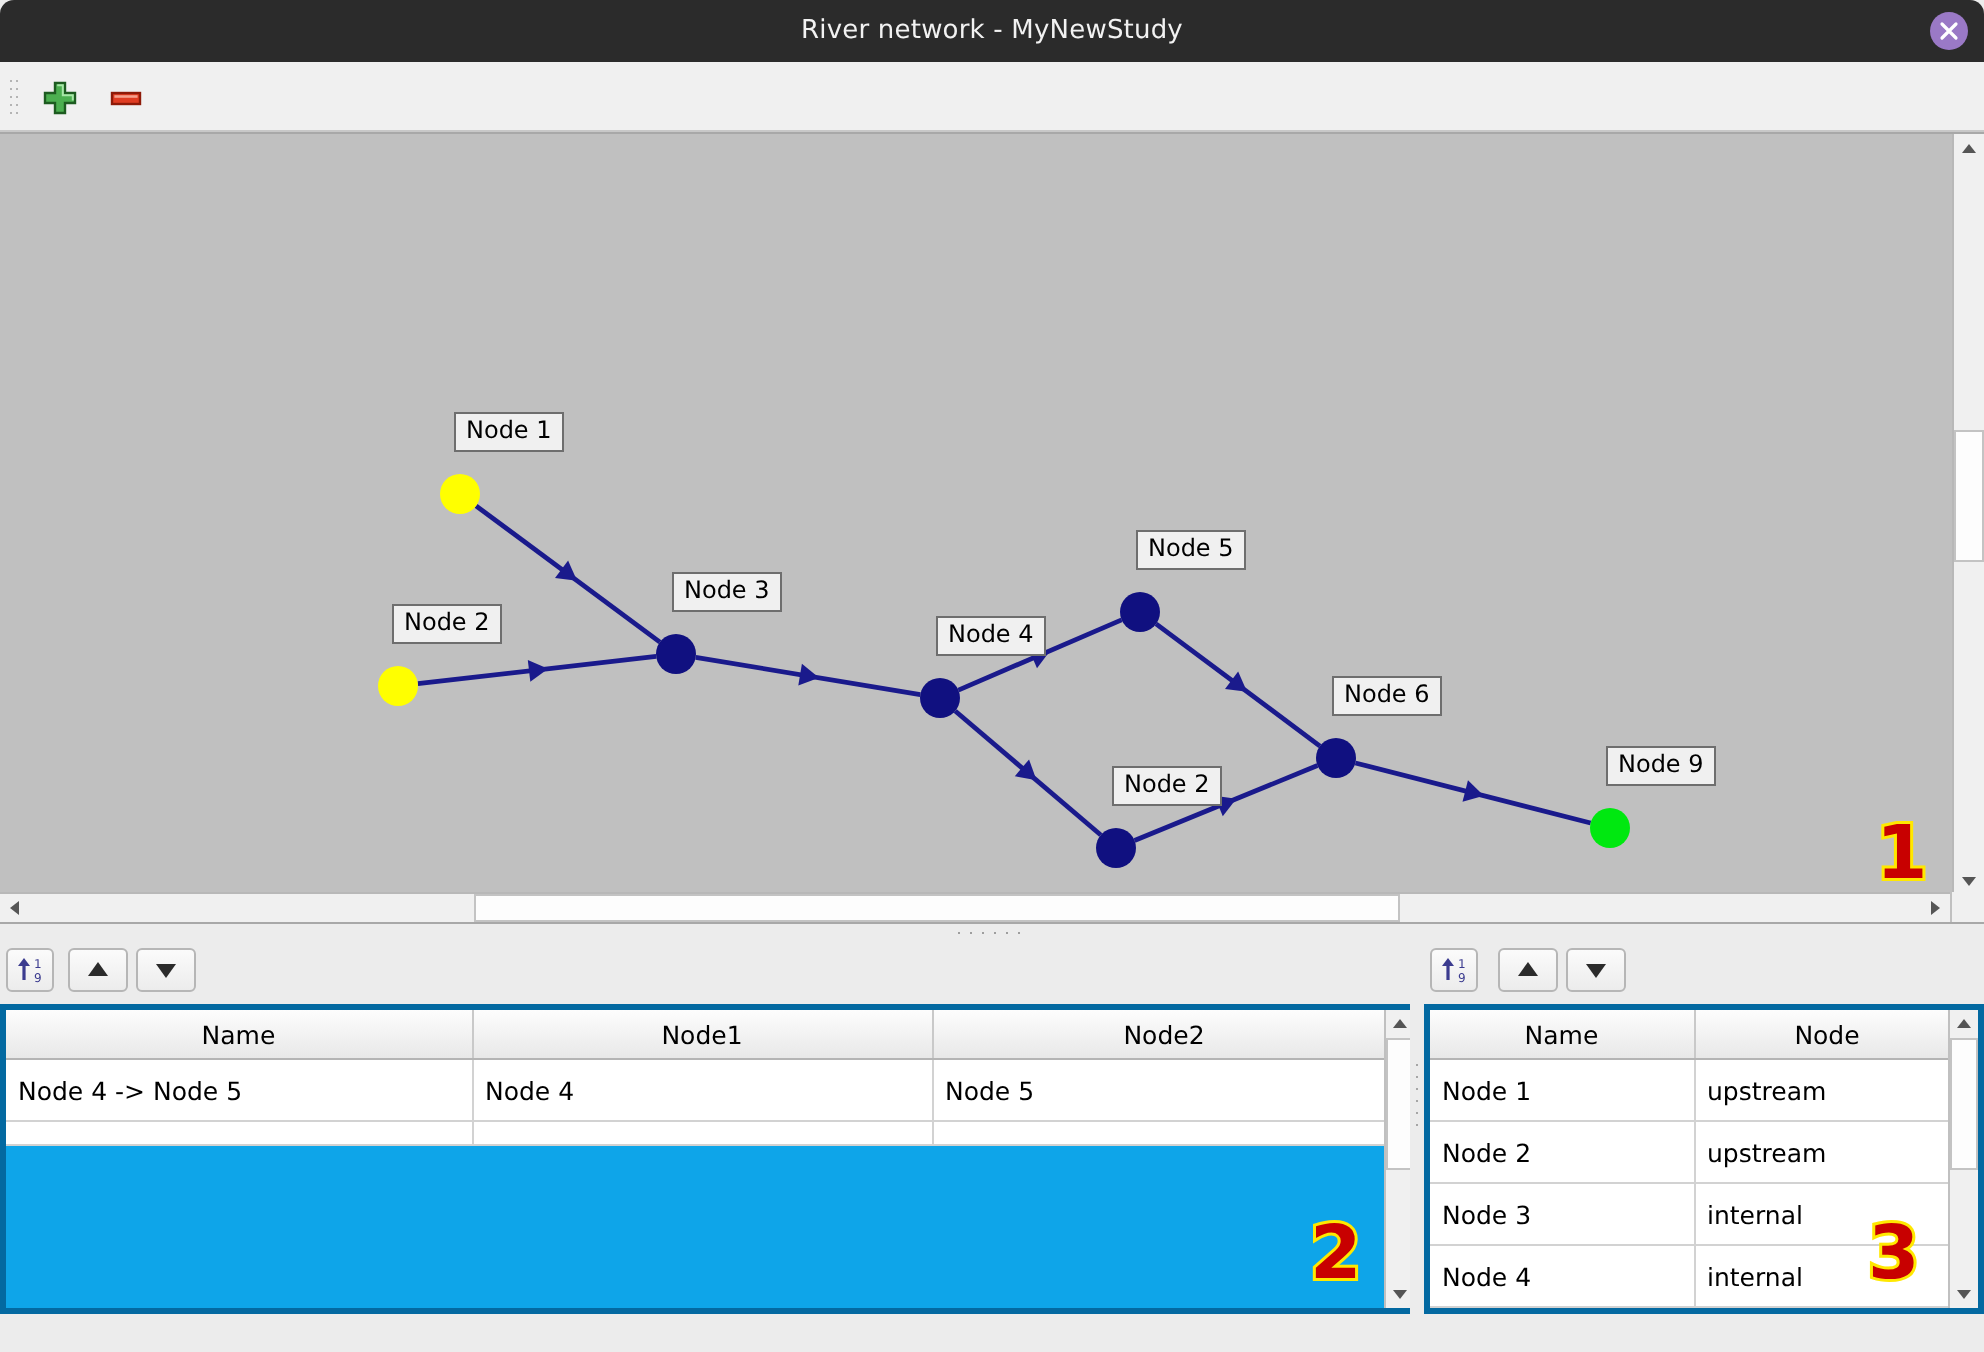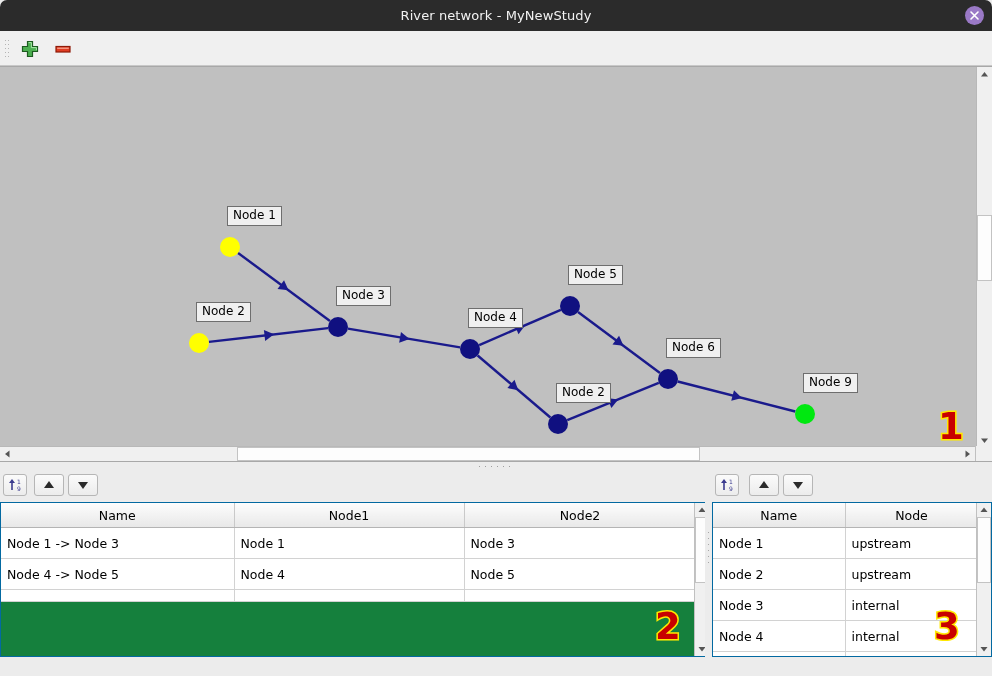--- a/index.html
+++ b/index.html
@@ -181,22 +181,22 @@
     cursor: pointer;
     box-sizing: border-box;
   }
   .mini-btn.sort { width: 24px; }
   .mini-btn.updn { width: 30px; }
 
   .table-area {
     position: absolute; top: 30px;
     left: 0;
     box-sizing: border-box;
-    background: #15803d;
-    border: 1px solid #0369a1;
+    background: #0ea5e9;
+    border: 3px solid #0369a1;
     overflow: hidden;
   }
   .tbl-panel.left  .table-area { left: 0; width: 710px; height: 155px; }
   .tbl-panel.right .table-area { left: 0; width: 280px; height: 155px; }
 
   table.grid {
     border-collapse: collapse;
     table-layout: fixed;
     width: 100%;
     font-size: 12.5px;
@@ -403,25 +403,20 @@
             </colgroup>
           <thead>
               <tr id="reach-head">
                 <th>Name</th>
                 <th>Node1</th>
                 <th>Node2</th>
               </tr>
             </thead>
           <tbody id="reach-body">
               <tr>
-                <td>Node 1 -&gt; Node 3</td>
-                <td>Node 1</td>
-                <td>Node 3</td>
-              </tr>
-              <tr>
                 <td>Node 4 -&gt; Node 5</td>
                 <td>Node 4</td>
                 <td>Node 5</td>
               </tr>
               <tr class="blank">
                 <td></td>
                 <td></td>
                 <td></td>
               </tr>
             </tbody>

